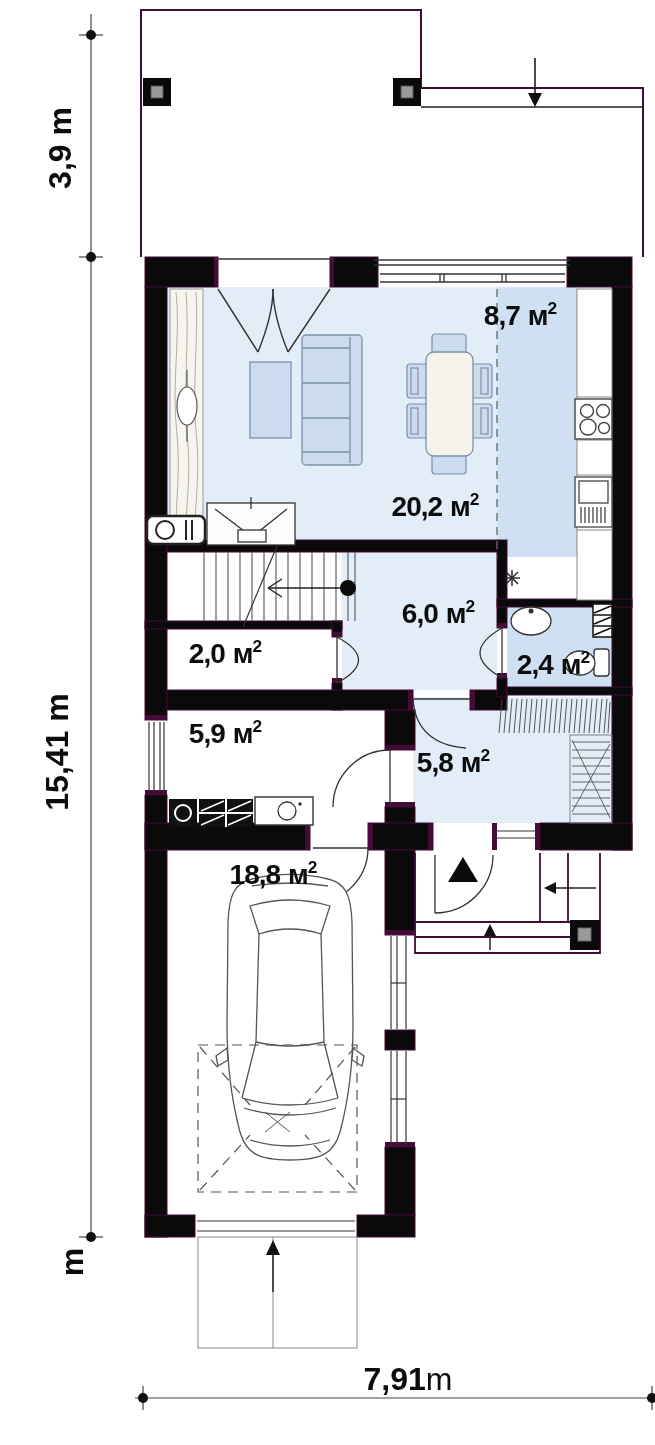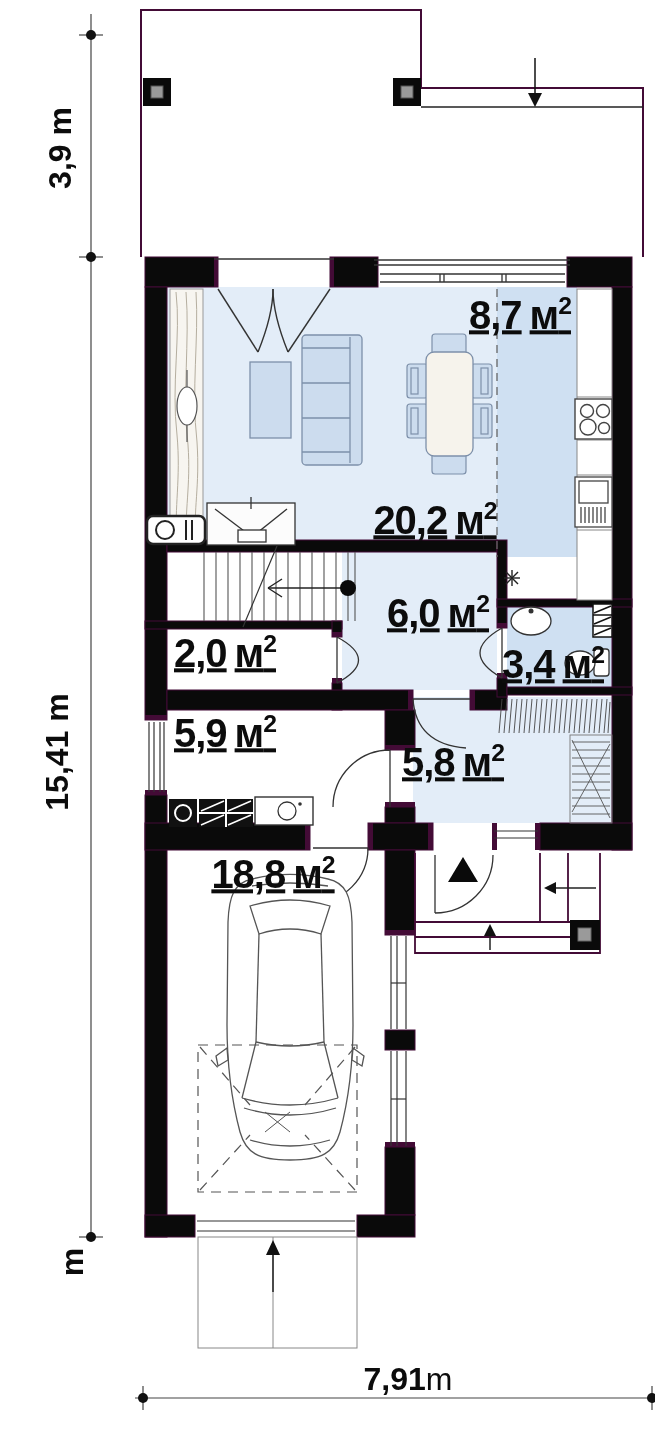--- a/index.html
+++ b/index.html
@@ -1,20 +1,20 @@
 <!DOCTYPE html>
 <html><head>
 <meta charset="utf-8">
 <style>
   html,body{margin:0;padding:0;background:#ffffff;}
   .stage{position:relative;width:655px;height:1445px;background:#ffffff;overflow:hidden;
          font-family:"Liberation Sans",sans-serif;color:#0c0c0c;}
   .stage svg{position:absolute;left:0;top:0;}
   .room-label{position:absolute;transform:translate(-50%,-50%);font-weight:bold;
-              font-size:40px;letter-spacing:-1px;white-space:nowrap;color:#0c0c0c;text-decoration:underline;}
+              font-size:28px;letter-spacing:-1px;white-space:nowrap;color:#0c0c0c;}
   .room-label sup{font-size:0.62em;vertical-align:super;font-weight:bold;}
   .room-label .sp{display:inline-block;width:8px;}
   .dim{position:absolute;font-weight:bold;font-size:32px;white-space:nowrap;color:#0c0c0c;}
   .dim-v{transform:translate(-50%,-50%) rotate(-90deg);}
   .dim-h{transform:translate(-50%,-50%);}
   .dim .unit{font-weight:500;}
 </style>
 </head>
 <body>
 
@@ -422,21 +422,21 @@
     <circle cx="652" cy="1398" r="5" fill="#111" stroke="none"></circle>
   </g>
 </svg>
 
   <div class="dim dim-v" style="left:60px;top:148px;">3,9 m</div>
   <div class="dim dim-v" style="left:57px;top:752px;">15,41 m</div>
   <div class="dim dim-v" style="left:72px;top:1262px;">m</div>
   <div class="dim dim-h" style="left:408px;top:1379px;"><span>7,91</span><span class="unit">m</span></div>
 
   <div class="room-label" style="left:520px;top:315px;"><span>8,7</span><span class="sp"></span><span>м</span><sup>2</sup></div>
-  <div class="room-label" style="left:435px;top:520px;"><span>20,2</span><span class="sp"></span><span>м</span><sup>2</sup></div>
+  <div class="room-label" style="left:435px;top:506px;"><span>20,2</span><span class="sp"></span><span>м</span><sup>2</sup></div>
   <div class="room-label" style="left:438px;top:613px;"><span>6,0</span><span class="sp"></span><span>м</span><sup>2</sup></div>
   <div class="room-label" style="left:225px;top:653px;"><span>2,0</span><span class="sp"></span><span>м</span><sup>2</sup></div>
-  <div class="room-label" style="left:553px;top:664px;"><span>3,4</span><span class="sp"></span><span>м</span><sup>2</sup></div>
+  <div class="room-label" style="left:553px;top:664px;"><span>2,4</span><span class="sp"></span><span>м</span><sup>2</sup></div>
   <div class="room-label" style="left:225px;top:733px;"><span>5,9</span><span class="sp"></span><span>м</span><sup>2</sup></div>
   <div class="room-label" style="left:453px;top:762px;text-align:right;"><span>5,8</span><span class="sp"></span><span>м</span><sup>2</sup></div>
   <div class="room-label" style="left:238px;top:874px;margin-left:35px;"><span>18,8</span><span class="sp"></span><span>м</span><sup>2</sup></div>
 
 </div>
 
 </body></html>

